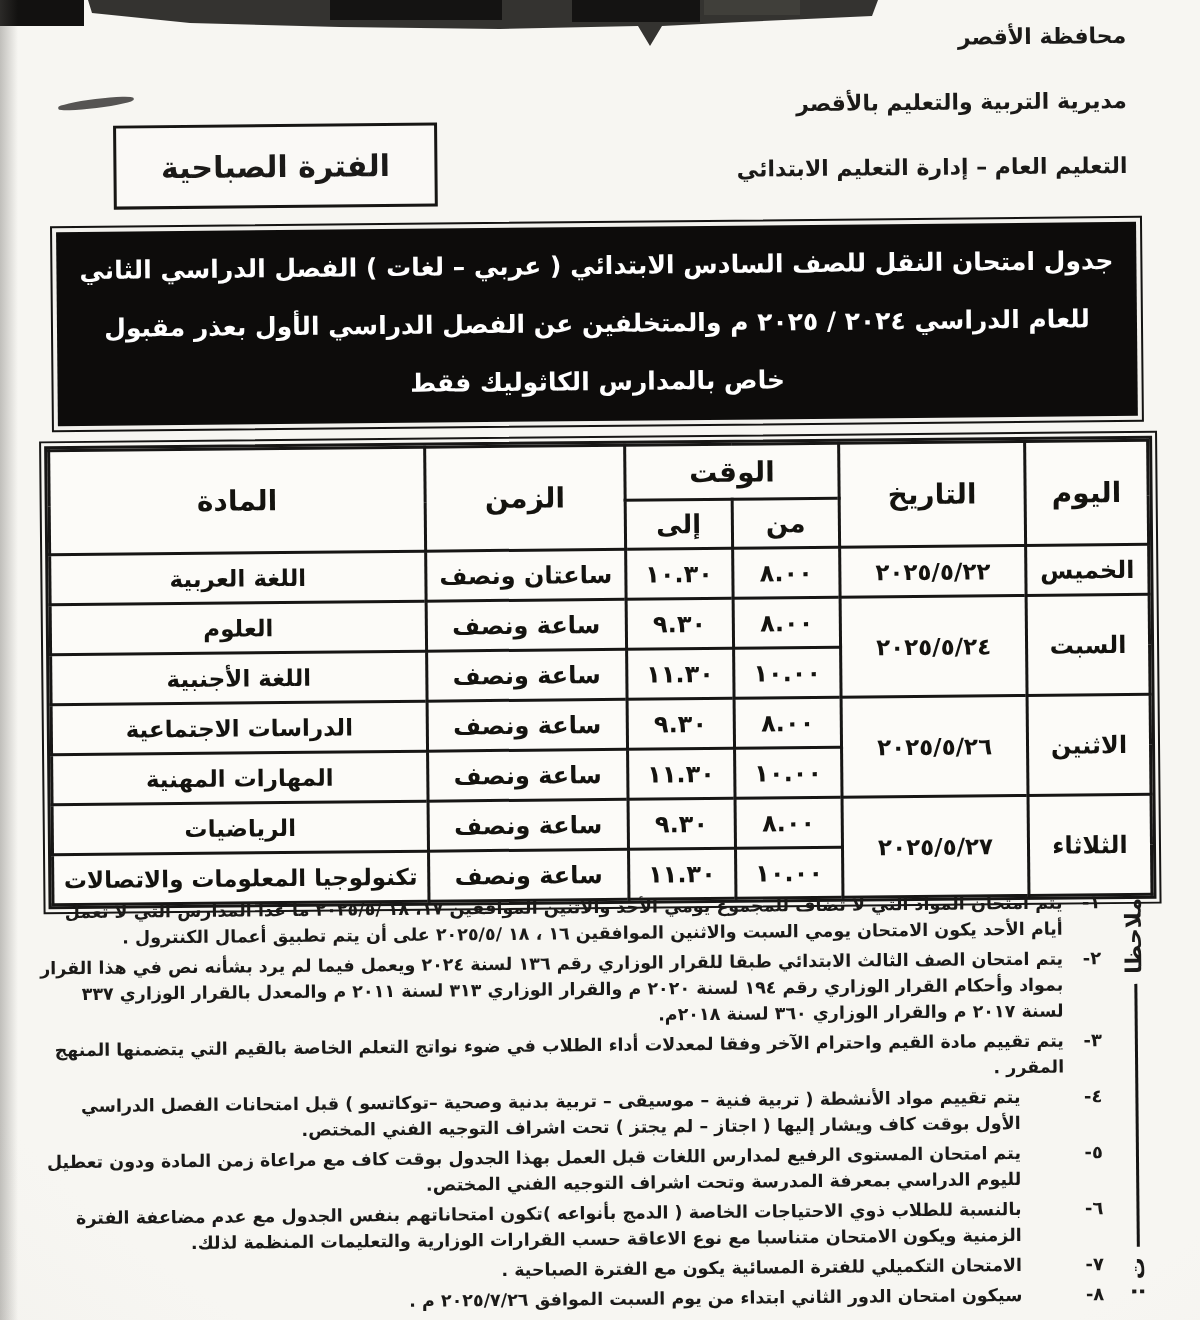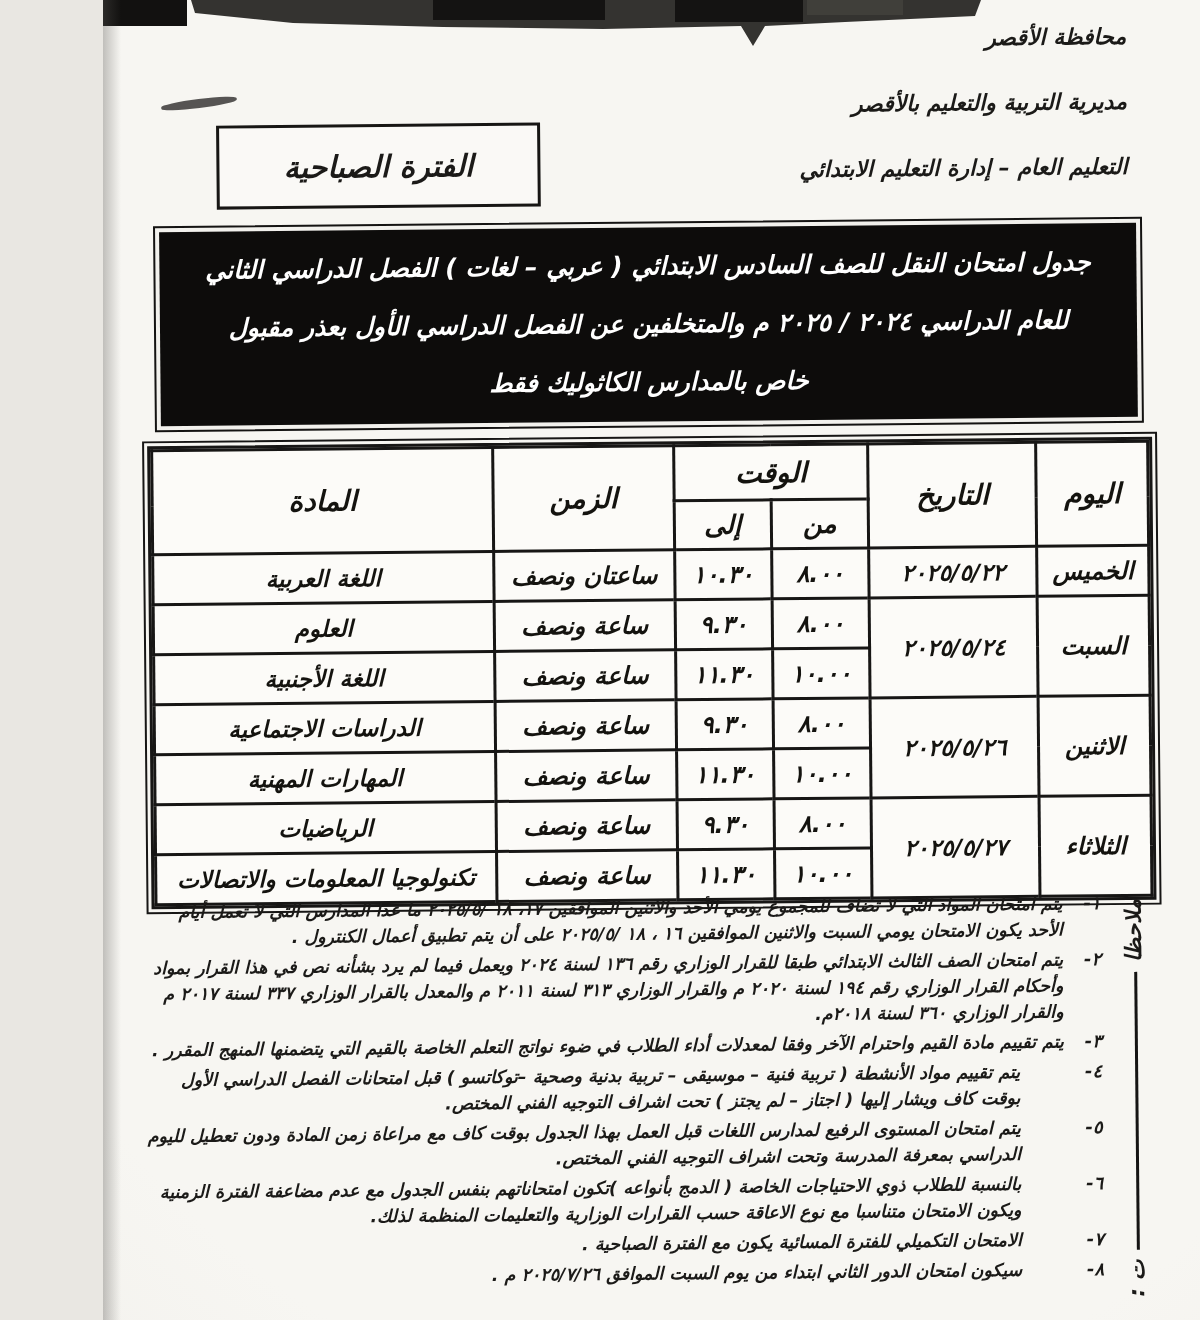--- a/index.html
+++ b/index.html
@@ -2,24 +2,23 @@
 <html lang="ar" dir="rtl"><head>
 <meta charset="utf-8">
 <style>
   html,body{margin:0;padding:0;}
   body{
     width:1200px;height:1320px;overflow:hidden;
     font-family:"DejaVu Sans",sans-serif;
     background:#e9e7e2;
   }
   .sheet{
-    position:relative;width:1097px;height:1320px;overflow:hidden;
+    position:relative;width:1200px;height:1320px;overflow:hidden;
     background:radial-gradient(130% 120% at 55% 42%, #f7f6f2 55%, #edebe6 92%, #e4e2dc 100%);
     color:#1b1a18;
-    font-style:italic;
   }
   .sheet::before{ 
     content:"";position:absolute;top:0;left:0;bottom:0;width:18px;
     background:linear-gradient(90deg, rgba(90,88,84,.35), rgba(90,88,84,0));
     pointer-events:none;z-index:5;
   }
   .scan{position:absolute;inset:0;transform:rotate(-0.55deg);transform-origin:600px 640px;}
 
   
   .artifacts{position:absolute;top:0;left:0;z-index:4;}

